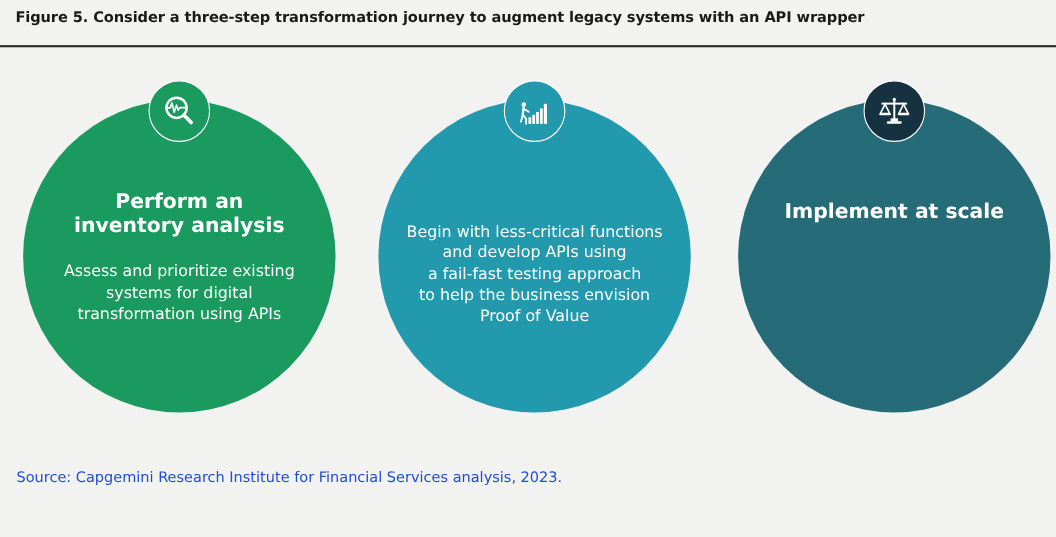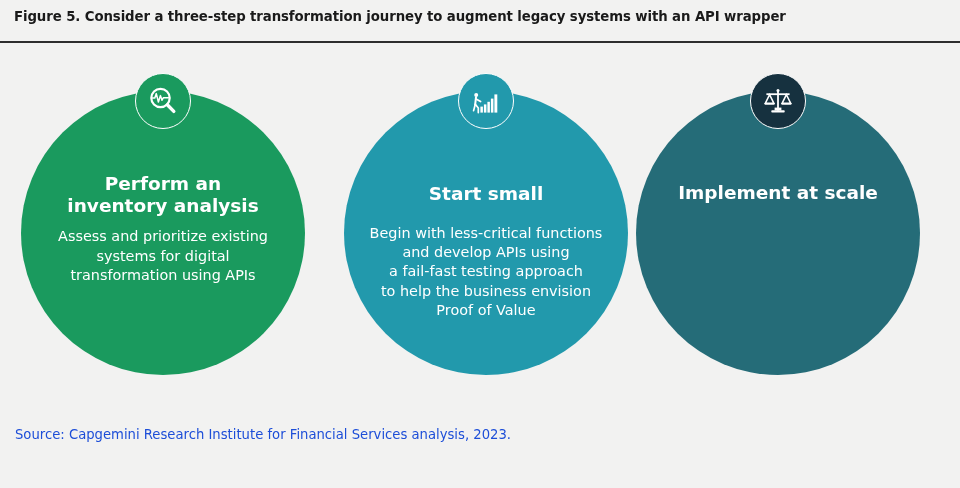--- a/index.html
+++ b/index.html
@@ -47,21 +47,21 @@
   }
 
   .step {
     position: absolute;
     top: 91px;
     width: 284px;
     height: 284px;
   }
   .step.s0 { left: 21px; }
   .step.s1 { left: 344px; }
-  .step.s2 { left: 636px; }
+  .step.s2 { left: 671px; }
 
   .step-disc {
     position: absolute;
     left: 0;
     top: 0;
     width: 284px;
     height: 284px;
     border-radius: 50%;
     box-sizing: border-box;
   }
@@ -112,21 +112,21 @@
   }
   .step-body {
     font-size: 14.4px;
     font-weight: normal;
     line-height: 1.34;
     white-space: pre-line;
   }
 
   
   .s0 .step-text { padding-top: 82px; }
-  .s0 .step-body { margin-top: 11px; }
+  .s0 .step-body { margin-top: 22px; }
 
   .s1 .step-text { padding-top: 92px; }
   .s1 .step-body { margin-top: 19px; }
 
   .s2 .step-text { padding-top: 91px; }
   .s2 .step-body { margin-top: 20px; }
 
   
   .source-note {
     position: absolute;
@@ -161,21 +161,20 @@
           <path d="M5.6 14 h3.2 l1.5 -4.4 l2.1 8.4 l2.0 -6.4 l1.6 4.6 l1.3 -2.4 h5.2" fill="none" stroke="#ffffff" stroke-width="1.5" stroke-linecap="round" stroke-linejoin="round"></path>
           <line x1="21.3" y1="20.8" x2="27.8" y2="27.4" stroke="#ffffff" stroke-width="3.4" stroke-linecap="round"></line>
         </svg>
       </span>
     </div>
   </div>
 
   <div class="step s1">
     <div class="step-disc"></div>
     <div class="step-text">
-      <div class="step-heading">Start small</div>
       <div class="step-body">Begin with less-critical functions
 and develop APIs using
 a fail-fast testing approach
 to help the business envision
 Proof of Value</div>
     </div>
     <div class="step-badge">
       <span>
         <svg width="34" height="34" viewBox="0 0 34 34" aria-hidden="true">
 

